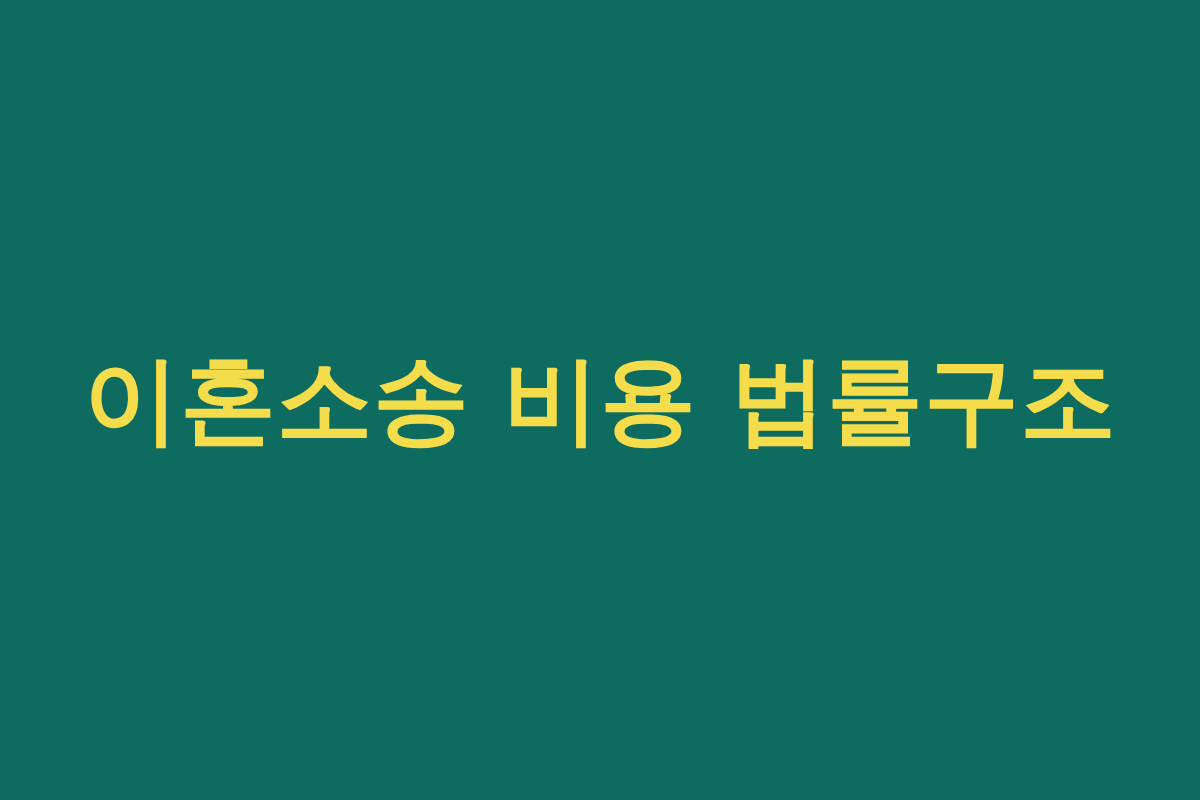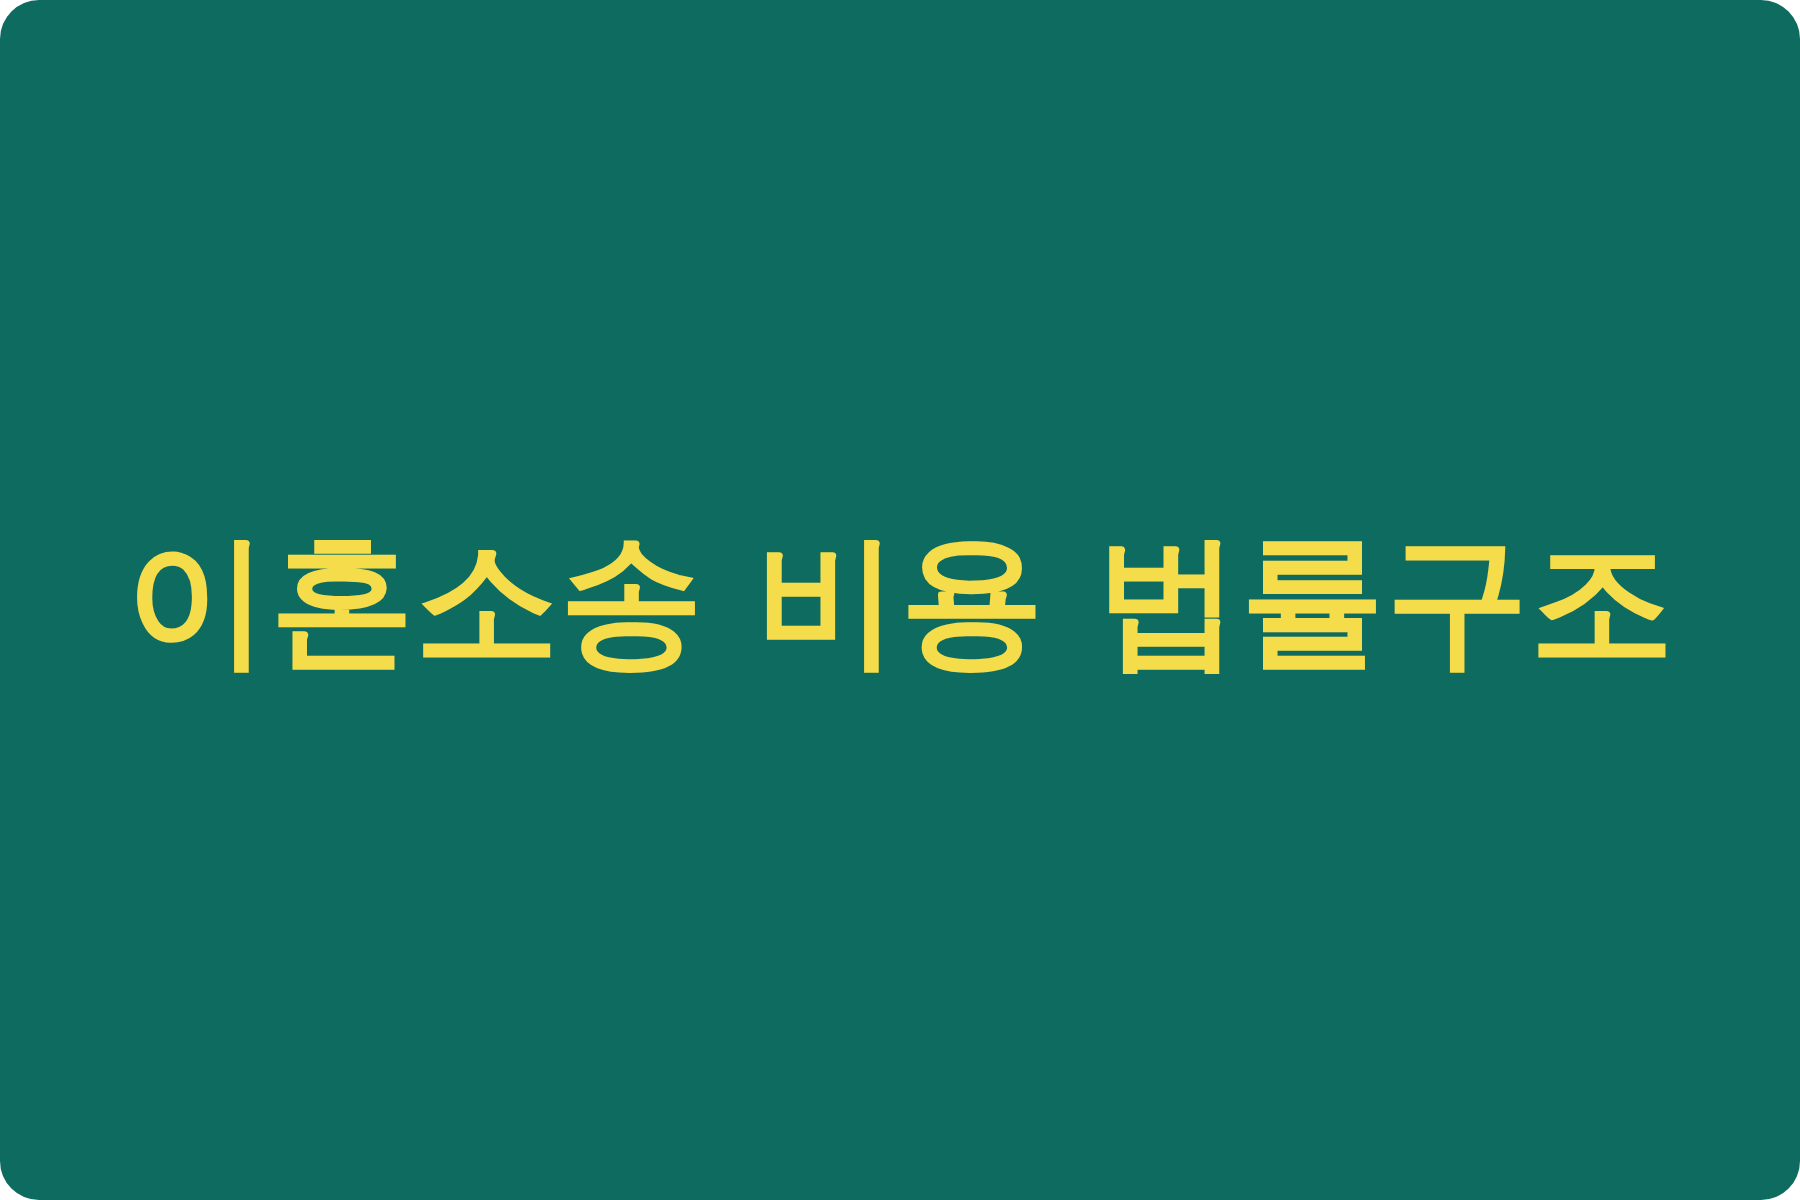--- a/index.html
+++ b/index.html
@@ -20,21 +20,20 @@
     box-sizing: border-box;
     width: 1200px;
     height: 800px;
     background-color: #0E6B60;
     display: flex;
     flex-direction: column;
     align-items: center;
     justify-content: center;
     text-align: center;
     user-select: none;
-    border-radius: 26px;
   }
 
   #headline {
     display: block;
     width: 100%;
     padding: 0 40px;
     box-sizing: border-box;
     color: #F5DC4A;
     font-family: "DejaVu Sans", "Liberation Sans", sans-serif;
     font-weight: 700;

